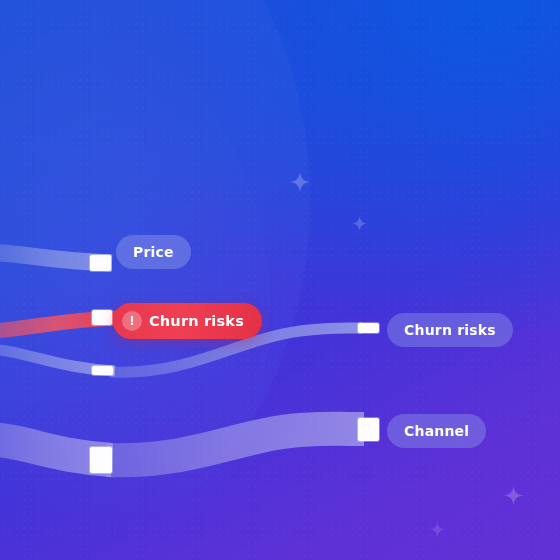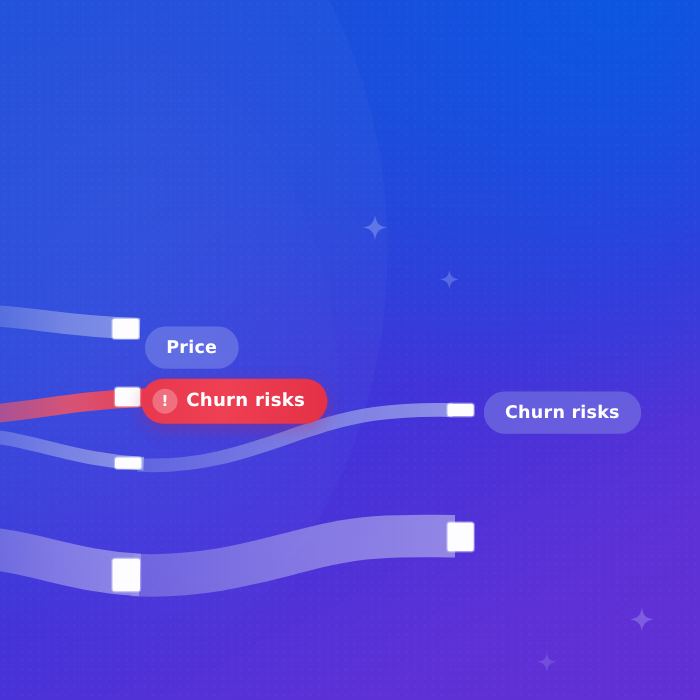--- a/index.html
+++ b/index.html
@@ -136,33 +136,36 @@
     <path d="M 106 460 C 190 464, 240 434, 300 430 C 330 428, 345 429, 364 429" fill="none" stroke="url(#gChan)" stroke-width="34" stroke-linecap="butt"></path>
   </svg>
 
   <div class="node" style="left:90px;top:255px;width:21px;height:16px;"></div>
   <div class="node" style="left:92px;top:310px;width:20px;height:15px;"></div>
   <div class="node" style="left:92px;top:366px;width:21px;height:9px;"></div>
   <div class="node" style="left:90px;top:447px;width:22px;height:26px;"></div>
   <div class="node" style="left:358px;top:323px;width:21px;height:10px;"></div>
   <div class="node" style="left:358px;top:418px;width:21px;height:23px;"></div>
 
-  <div class="pill ghost" style="left:116px;top:261px;align-items:flex-end;">
+  <div class="pill ghost" style="left:116px;top:235px;align-items:flex-end;">
     <span>Price</span>
   </div>
 
   <div class="pill alert" style="left:113px;top:303px;">
     <span class="bang">!</span>
     <span>Churn risks</span>
   </div>
 
   <div class="pill ghost right" style="left:387px;top:313px;">
     <span>Churn risks</span>
   </div>
 
+  <div class="pill ghost right" style="left:387px;top:414px;">
+    <span>Channel</span>
+  </div>
 
   <div class="sparkle" style="left:290px;top:172px;opacity:.30;">
     <svg width="20" height="20" viewBox="0 0 24 24">
         <path d="M12 0 C13.4 8.2 15.8 10.6 24 12 C15.8 13.4 13.4 15.8 12 24 C10.6 15.8 8.2 13.4 0 12 C8.2 10.6 10.6 8.2 12 0 Z" fill="#cfd8ff"></path>
       </svg>
   </div>
   <div class="sparkle" style="left:352px;top:216px;opacity:.26;">
     <svg width="15" height="15" viewBox="0 0 24 24">
         <path d="M12 0 C13.4 8.2 15.8 10.6 24 12 C15.8 13.4 13.4 15.8 12 24 C10.6 15.8 8.2 13.4 0 12 C8.2 10.6 10.6 8.2 12 0 Z" fill="#cfd8ff"></path>
       </svg>

